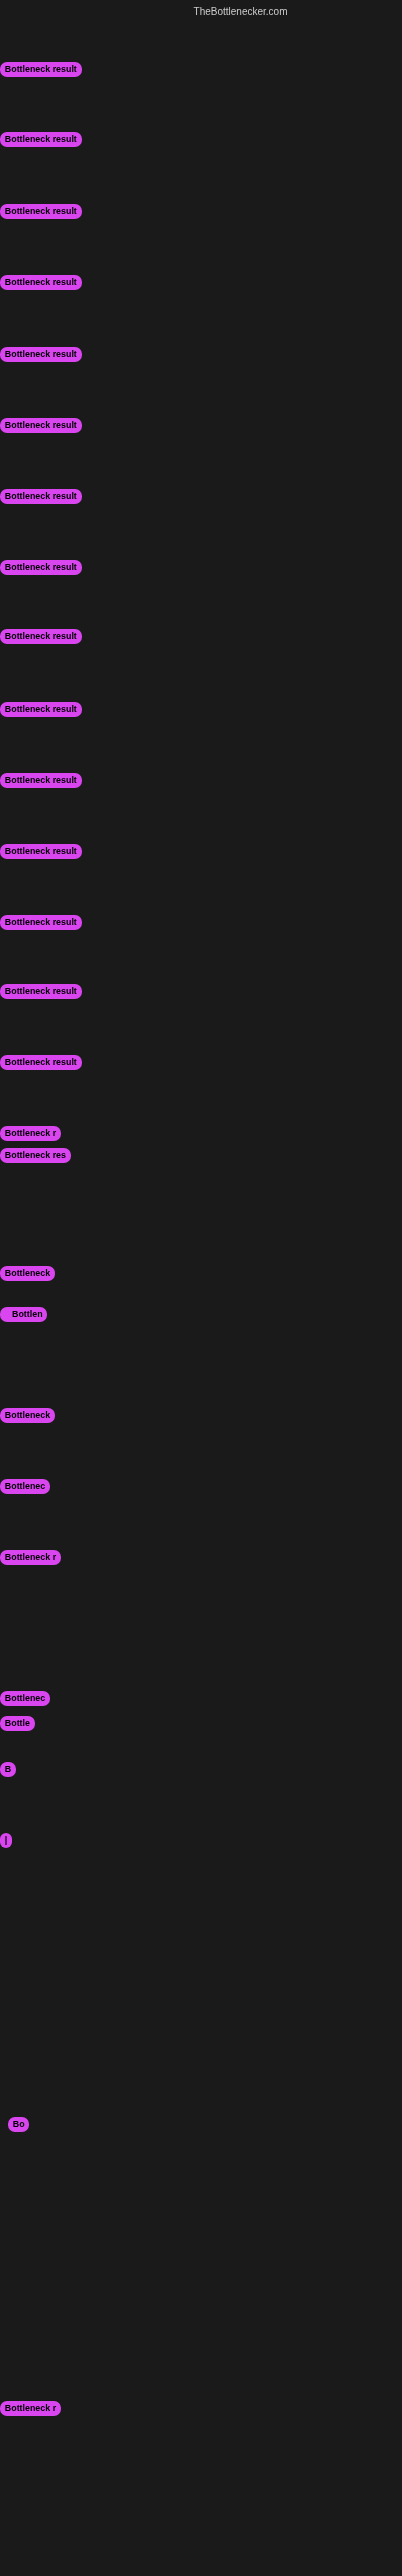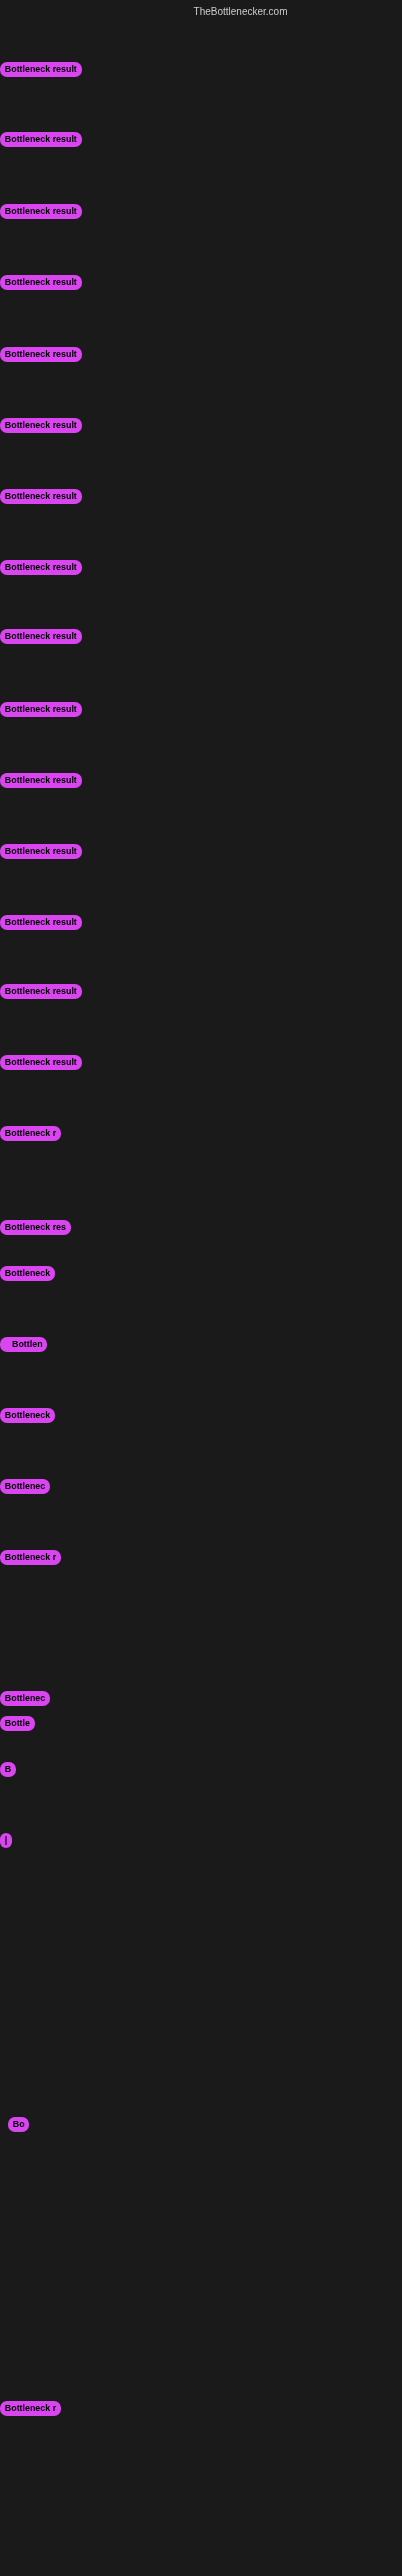--- a/index.html
+++ b/index.html
@@ -56,23 +56,23 @@
     <div class="bottleneck-badge" style="top: 473px; left: 0px; max-width: 97px;">Bottleneck result</div>
     <div class="bottleneck-badge" style="top: 544px; left: 0px; max-width: 97px;">Bottleneck result</div>
     <div class="bottleneck-badge" style="top: 613px; left: 0px; max-width: 97px;">Bottleneck result</div>
     <div class="bottleneck-badge" style="top: 686px; left: 0px; max-width: 97px;">Bottleneck result</div>
     <div class="bottleneck-badge" style="top: 757px; left: 0px; max-width: 97px;">Bottleneck result</div>
     <div class="bottleneck-badge" style="top: 828px; left: 0px; max-width: 97px;">Bottleneck result</div>
     <div class="bottleneck-badge" style="top: 899px; left: 0px; max-width: 97px;">Bottleneck result</div>
     <div class="bottleneck-badge" style="top: 968px; left: 0px; max-width: 97px;">Bottleneck result</div>
     <div class="bottleneck-badge" style="top: 1039px; left: 0px; max-width: 93px;">Bottleneck result</div>
     <div class="bottleneck-badge" style="top: 1110px; left: 0px; max-width: 74px;">Bottleneck r</div>
-    <div class="bottleneck-badge" style="top: 1204px; left: 0px; max-width: 81px;">Bottleneck res</div>
+    <div class="bottleneck-badge" style="top: 1132px; left: 0px; max-width: 81px;">Bottleneck res</div>
     <div class="bottleneck-badge" style="top: 1250px; left: 0px; max-width: 64px;">Bottleneck</div>
-    <div class="bottleneck-badge" style="top: 1321px; left: 0px; max-width: 50px; padding-left: 12px;">Bottlen</div>
+    <div class="bottleneck-badge" style="top: 1291px; left: 0px; max-width: 50px; padding-left: 12px;">Bottlen</div>
     <div class="bottleneck-badge" style="top: 1392px; left: 0px; max-width: 64px;">Bottleneck</div>
     <div class="bottleneck-badge" style="top: 1463px; left: 0px; max-width: 58px;">Bottlenec</div>
     <div class="bottleneck-badge" style="top: 1534px; left: 0px; max-width: 72px;">Bottleneck r</div>
     <div class="bottleneck-badge" style="top: 1700px; left: 0px; max-width: 44px;">Bottle</div>
     <div class="bottleneck-badge" style="top: 1675px; left: 0px; max-width: 58px;">Bottlenec</div>
     <div class="bottleneck-badge" style="top: 1746px; left: 0px; max-width: 22.5px;">B</div>
     <div class="bottleneck-badge" style="top: 1817px; left: 0px; max-width: 16px;">|</div>
     <div class="bottleneck-badge" style="top: 2101px; left: 8px; max-width: 26px;">Bo</div>
     <div class="bottleneck-badge" style="top: 2385px; left: 0px; max-width: 74px;">Bottleneck r</div>
   </div>

